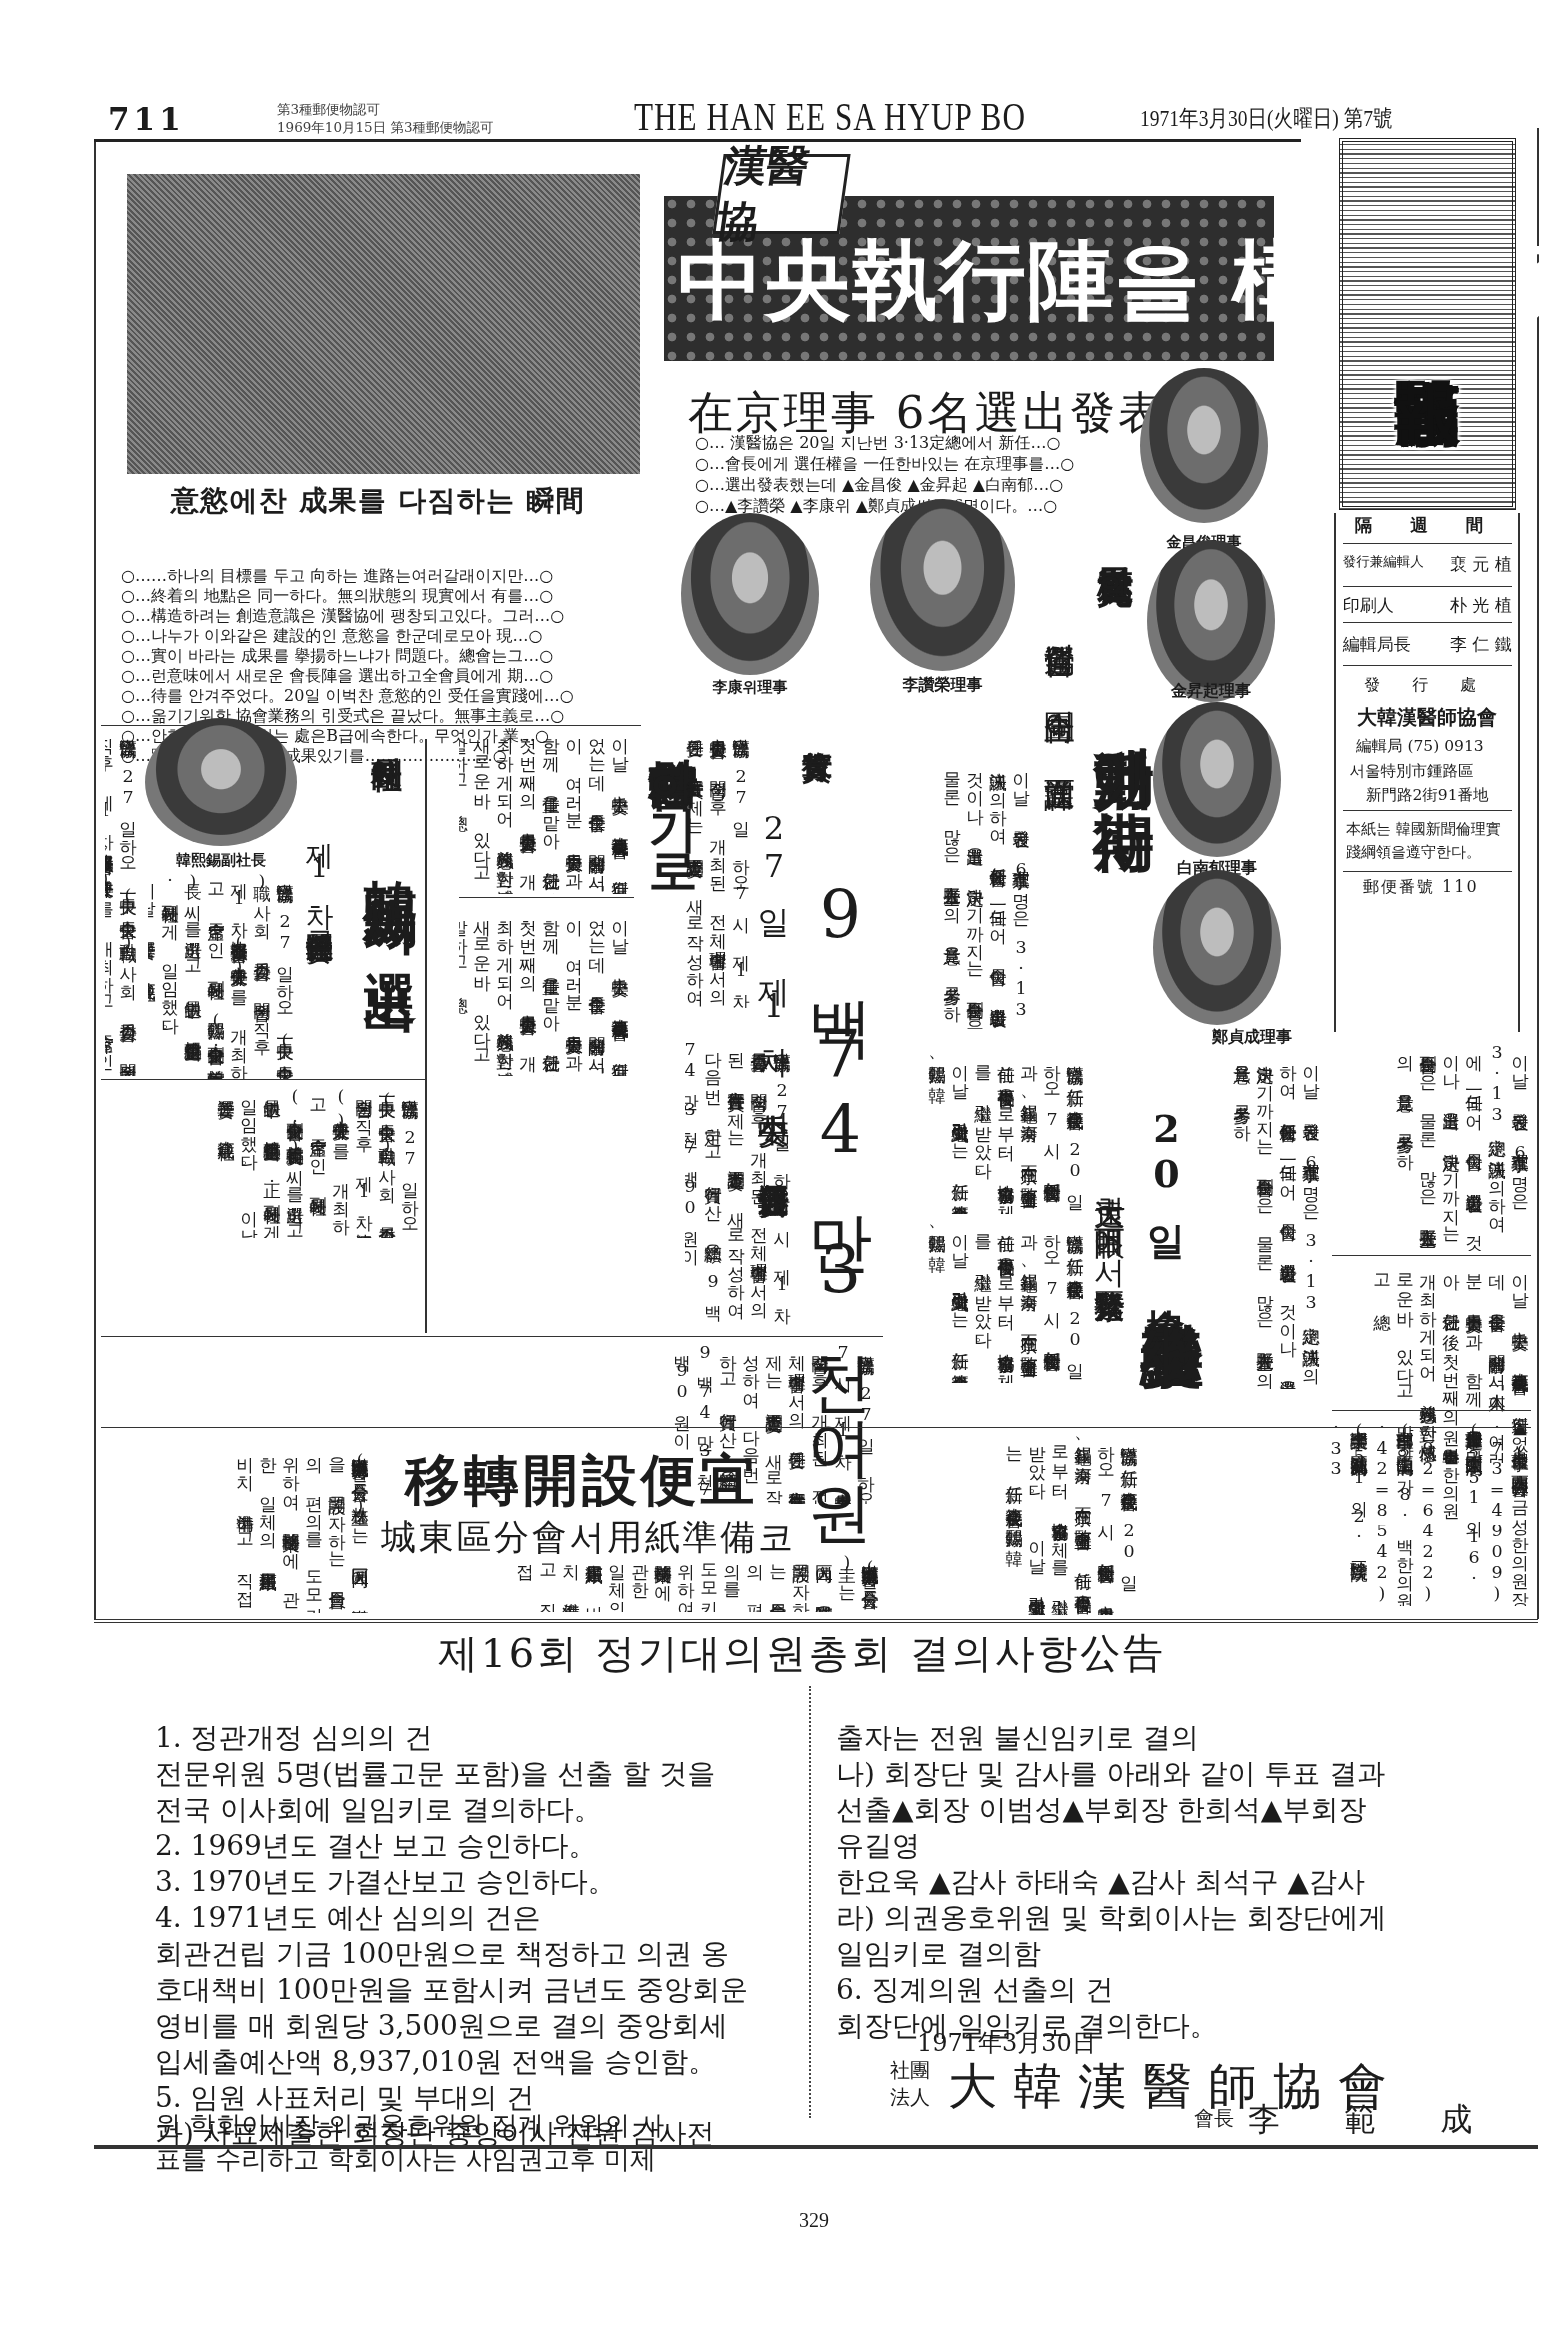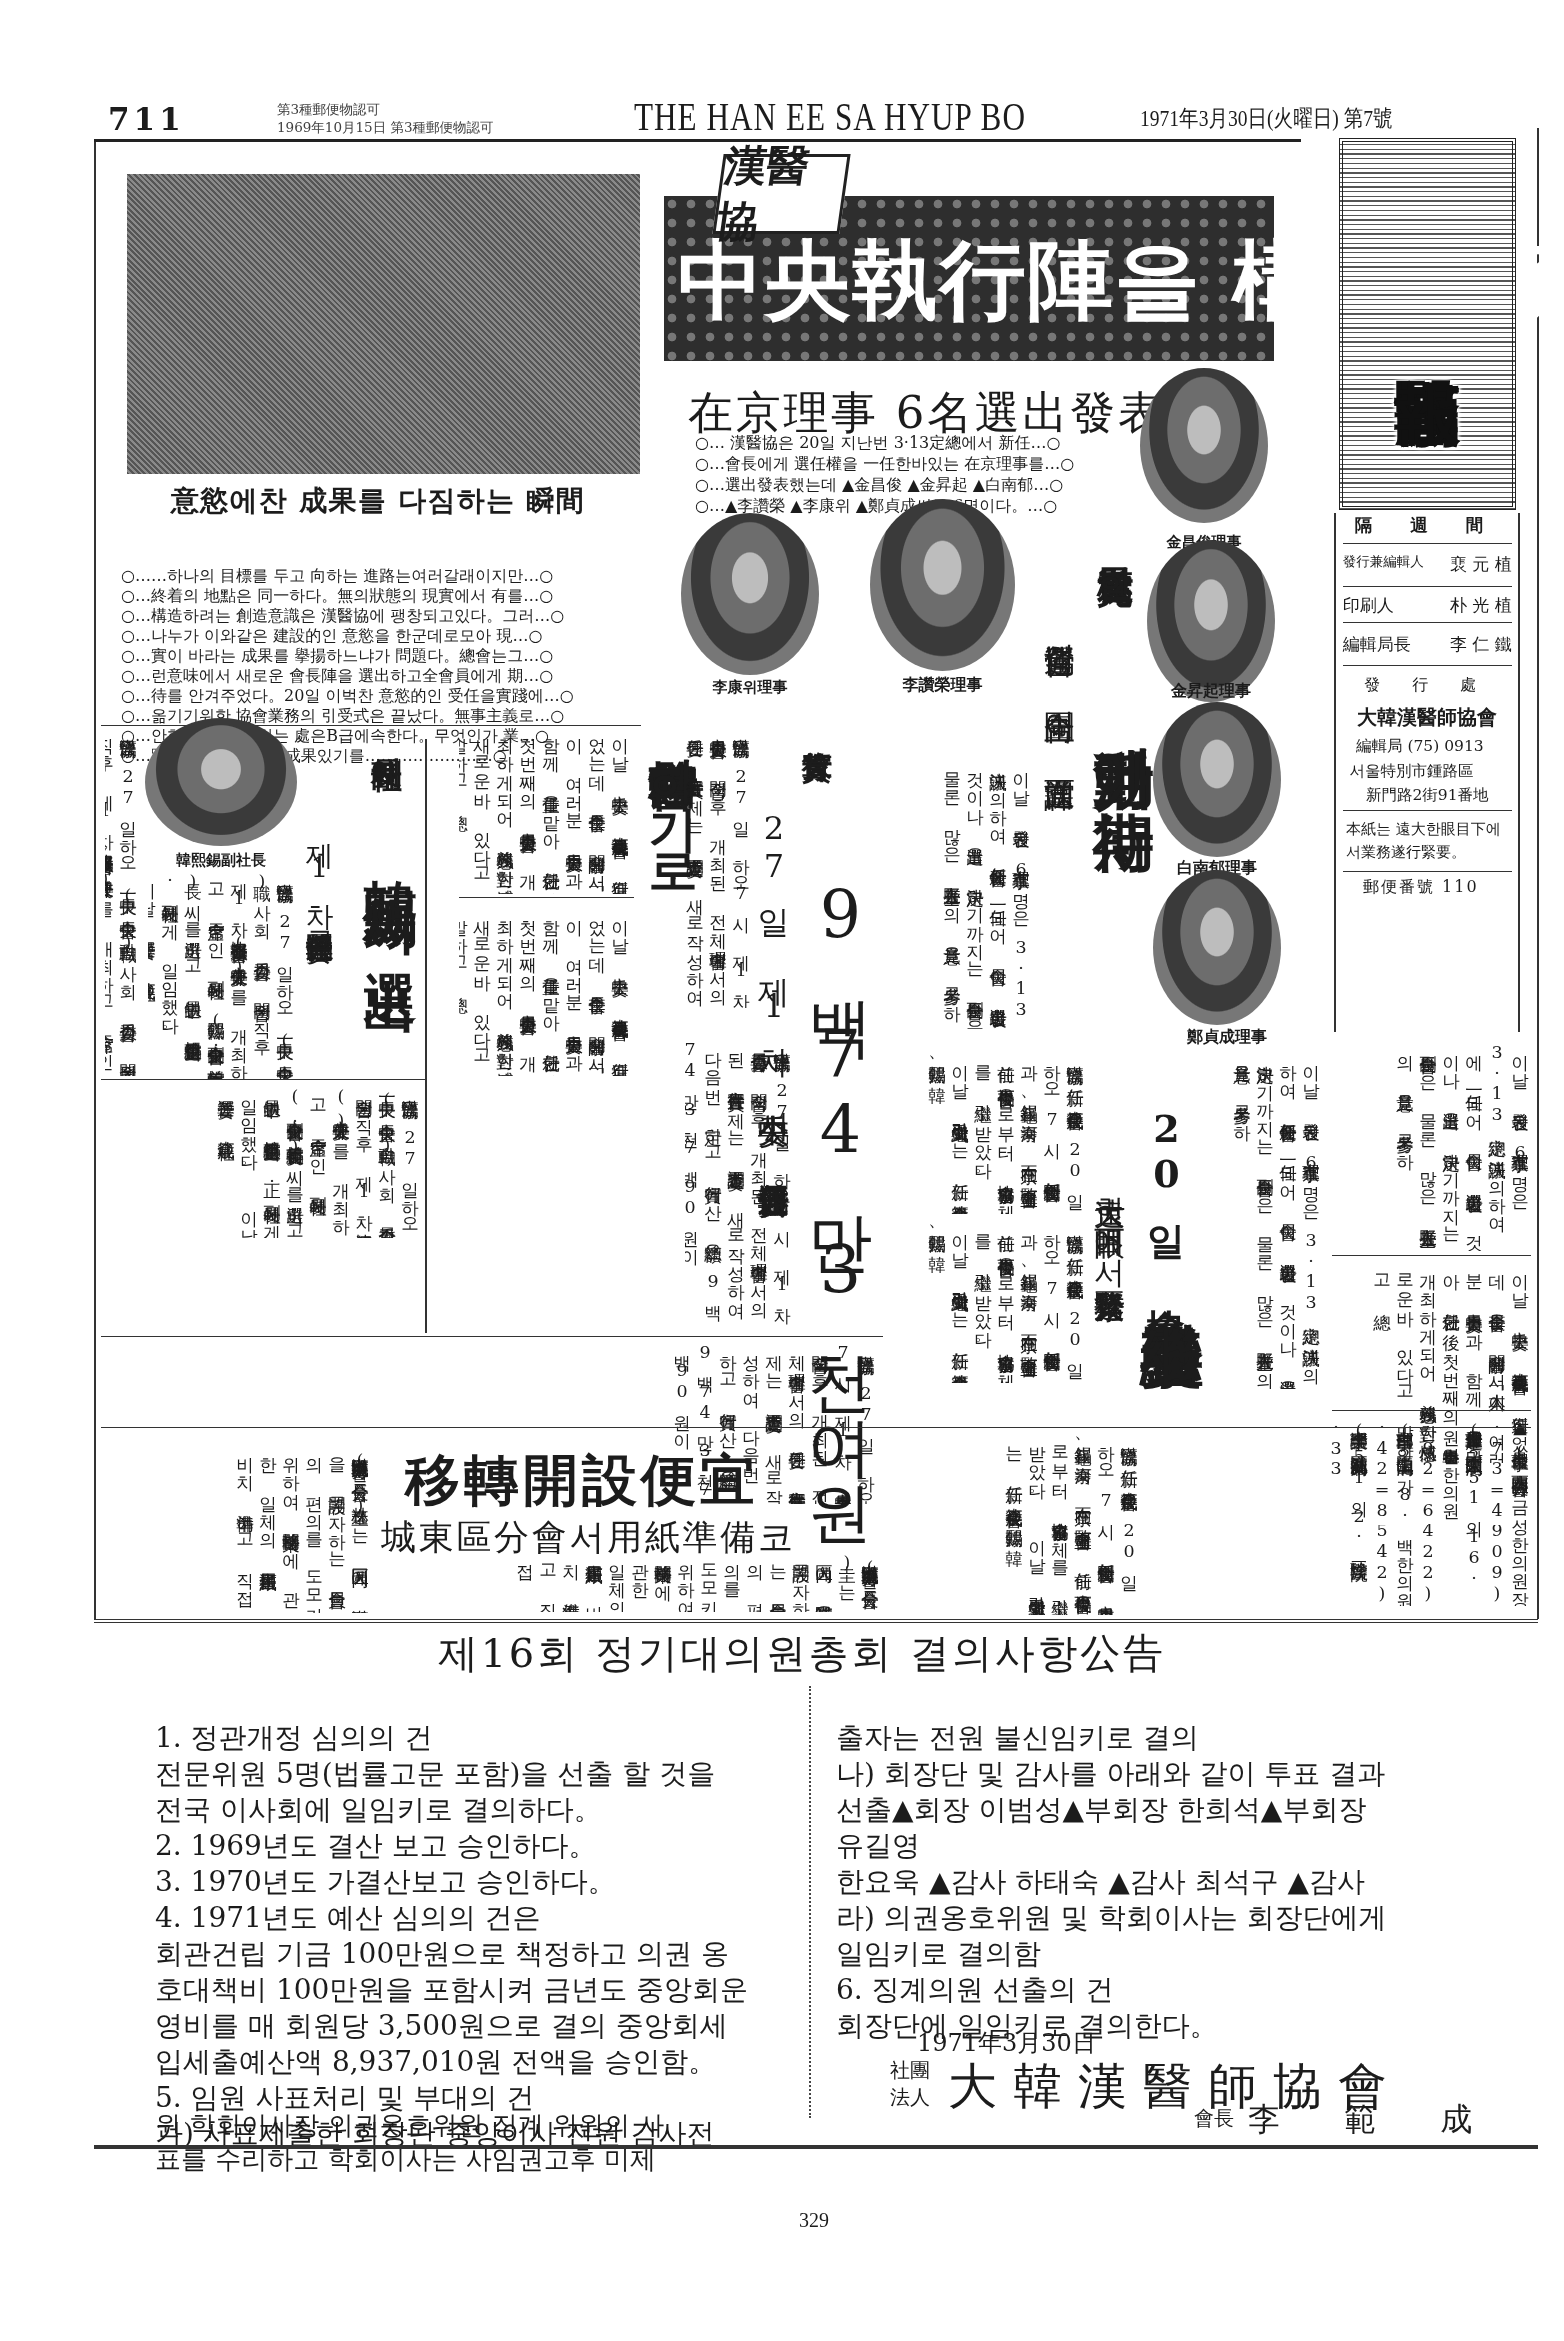--- a/index.html
+++ b/index.html
@@ -101,21 +101,21 @@
 <div class="abs photo-oval" style="left:1140px; top:368px; width:128px; height:155px;"></div>
 <div class="abs caption" style="left:1140px; top:533px; width:128px; font-size:15px;">金昌俊理事</div>
 
 <div class="abs photo-oval" style="left:1147px; top:540px; width:128px; height:162px;"></div>
 <div class="abs caption" style="left:1147px; top:681px; width:128px; font-size:16px;">金昇起理事</div>
 
 <div class="abs photo-oval" style="left:1153px; top:702px; width:128px; height:155px;"></div>
 <div class="abs caption" style="left:1153px; top:858px; width:128px; font-size:16px;">白南郁理事</div>
 
 <div class="abs photo-oval" style="left:1153px; top:870px; width:128px; height:155px;"></div>
-<div class="abs caption" style="left:1163px; top:1027px; width:128px; font-size:16px;">鄭貞成理事</div>
+<div class="abs caption" style="left:1188px; top:1027px; width:128px; font-size:16px;">鄭貞成理事</div>
 
 <div class="abs photo-oval" style="left:870px; top:499px; width:145px; height:172px;"></div>
 <div class="abs caption" style="left:870px; top:675px; width:145px; font-size:16px;">李讚榮理事</div>
 
 <div class="abs photo-oval" style="left:681px; top:513px; width:138px; height:162px;"></div>
 <div class="abs caption" style="left:681px; top:678px; width:138px; font-size:15px;">李康위理事</div>
 
 <div class="abs photo-oval" style="left:145px; top:718px; width:152px; height:128px;"></div>
 <div class="abs caption" style="left:145px; top:851px; width:152px; font-size:15px;">韓熙錫副社長</div>
 
@@ -139,21 +139,21 @@
     <span>編輯局長</span>
     <span>李 仁 鐵</span>
   </div>
   <div class="thin-h" style="left:6.7px; top:152px; width:169px;"></div>
   <div class="abs" style="left:0; top:162px; width:182px; text-align:center; font-size:16px; letter-spacing:13.5px;">發 行 處</div>
   <div class="abs" style="left:0; top:191px; width:182px; text-align:center; font-size:20px; font-weight:bold;">大韓漢醫師協會</div>
   <div class="abs" style="left:20px; top:223px; width:162px; font-size:15.5px;">編輯局 (75) 0913</div>
   <div class="abs" style="left:13.5px; top:248px; width:162px; font-size:15.5px;">서울特別市鍾路區</div>
   <div class="abs" style="left:30px; top:272px; width:155px; font-size:15.5px;">新門路2街91番地</div>
   <div class="thin-h" style="left:6.7px; top:297px; width:169px;"></div>
-  <div class="abs" style="left:10px; top:305px; width:162px; font-size:15px; line-height:23px;">本紙는 遠大한眼目下에서業務遂行緊要。</div>
+  <div class="abs" style="left:10px; top:305px; width:162px; font-size:15px; line-height:23px;">本紙는 韓國新聞倫理實踐綱領을遵守한다。</div>
   <div class="thin-h" style="left:6.7px; top:358px; width:169px;"></div>
   <div class="abs" style="left:27px; top:364px; width:155px; font-size:16px; letter-spacing:2px;">郵便番號 110</div>
 </div>
 
 <div class="vhead" style="left:366px; top:735px; font-size:31px;">副社長에</div>
 <div class="vhead" style="left:354px; top:836px; font-size:54px; letter-spacing:9.4px;">韓熙錫씨選出</div>
 <div class="vhead" style="left:300px; top:823px; font-size:28px; font-weight:normal;">제1차協報運營委員會開催코</div>
 <div class="vcol" style="left:105px; top:725px; width:34px; height:351px;">漢醫協은 27일하오 中央一長(中央會長 自動職)사회 委員會가 閉會된직후 제1차協報運營委員會(中央委兼任)를 개최하고 空席중인 副社長에 韓熙錫(中央會副會長·前編輯委員長)씨를選出하고 缺員中인 編輯委員選出은 正·副社長에게 일임했다。 이날 運營委는 李範成社</div>
 <div class="vcol" style="left:148px; top:870px; width:148px; height:209px;">漢醫協은 27일하오 中央一長(中央會長 自動職)사회 委員會가 閉會된직후 제1차協報運營委員會(中央委兼任)를 개최하고 空席중인 副社長에 韓熙錫(中央會副會長·前編輯委員長)씨를選出하고 缺員中인 編輯委員選出은 正·副社長에게 일임했다。 이날 運營委는 李範成社</div>
 <div class="rule-v" style="left:425px; top:739px; height:594px;"></div>

